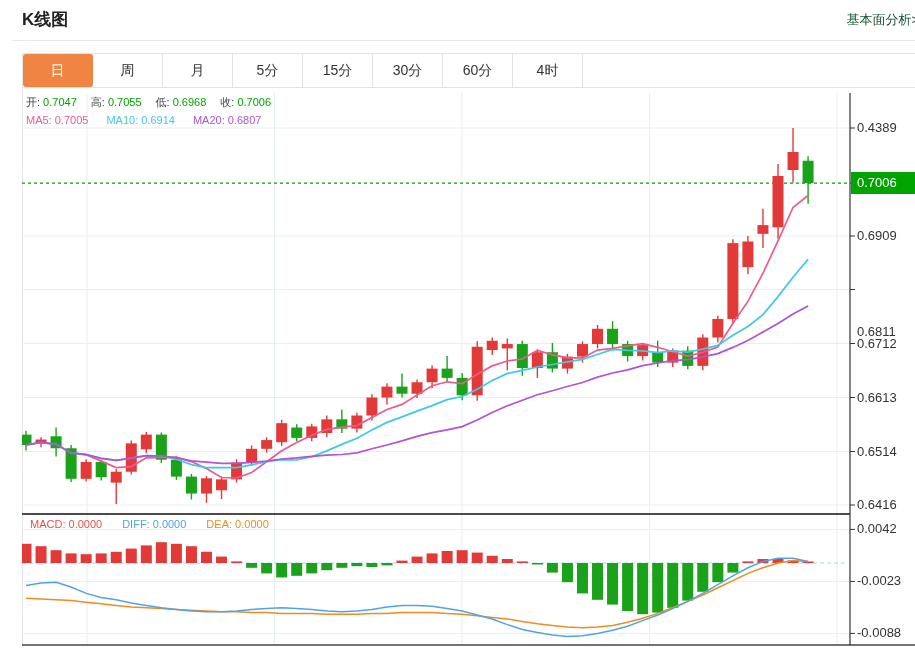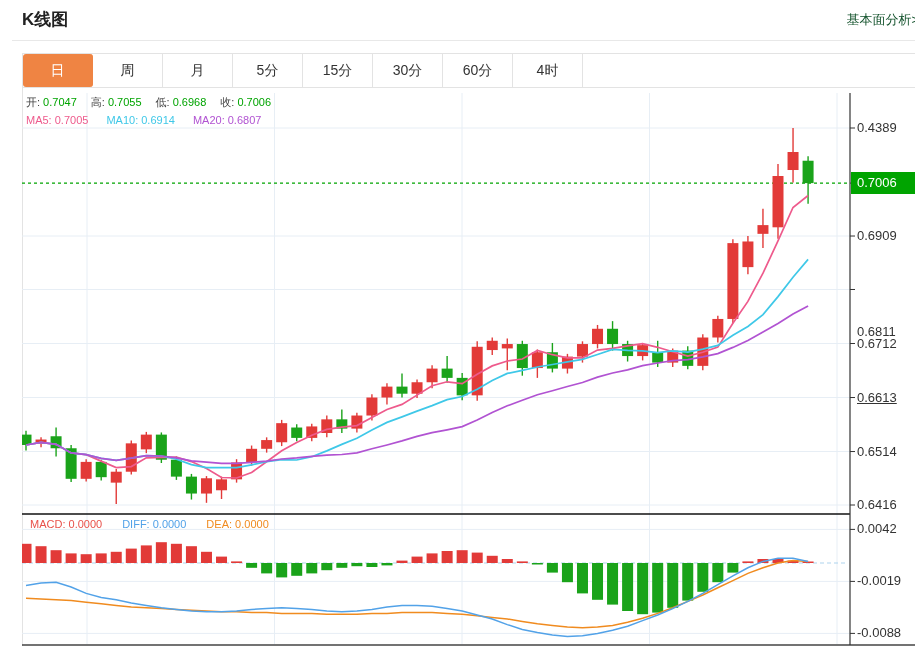--- a/index.html
+++ b/index.html
@@ -253,20 +253,20 @@
   <div class="overlay readout-row" id="ohlc-row" style="left:14px; top:95px;"><span class="item" style="margin-right: 14px;"><span style="color: rgb(68, 68, 68);">开:</span><span style="color: rgb(0, 164, 0);"> 0.7047</span></span><span class="item" style="margin-right: 14px;"><span style="color: rgb(68, 68, 68);">高:</span><span style="color: rgb(0, 164, 0);"> 0.7055</span></span><span class="item" style="margin-right: 14px;"><span style="color: rgb(68, 68, 68);">低:</span><span style="color: rgb(0, 164, 0);"> 0.6968</span></span><span class="item" style="margin-right: 14px;"><span style="color: rgb(68, 68, 68);">收:</span><span style="color: rgb(0, 164, 0);"> 0.7006</span></span></div>
   <div class="overlay readout-row" id="ma-row" style="left:14px; top:114px;"><span class="item" style="margin-right: 18px;"><span style="color: rgb(238, 90, 140);">MA5:</span><span style="color: rgb(238, 90, 140);"> 0.7005</span></span><span class="item" style="margin-right: 18px;"><span style="color: rgb(63, 200, 232);">MA10:</span><span style="color: rgb(63, 200, 232);"> 0.6914</span></span><span class="item" style="margin-right: 18px;"><span style="color: rgb(177, 83, 210);">MA20:</span><span style="color: rgb(177, 83, 210);"> 0.6807</span></span></div>
   <div class="overlay readout-row" id="macd-row" style="left:18px; top:518px;"><span class="item" style="margin-right: 20px;"><span style="color: rgb(232, 80, 74);">MACD:</span><span style="color: rgb(232, 80, 74);"> 0.0000</span></span><span class="item" style="margin-right: 20px;"><span style="color: rgb(82, 162, 232);">DIFF:</span><span style="color: rgb(82, 162, 232);"> 0.0000</span></span><span class="item" style="margin-right: 20px;"><span style="color: rgb(240, 139, 31);">DEA:</span><span style="color: rgb(240, 139, 31);"> 0.0000</span></span></div>
 
   <div id="axis-labels">
       <div class="axis-label" style="top: 120px;">0.4389</div>
       <div class="current-price-label" style="top: 172.104px;">0.7006</div>
       <div class="axis-label" style="top: 228.026px;">0.6909</div>
       <div class="axis-label" style="top: 281.493px; margin-top: 43px;">0.6811</div>
       <div class="axis-label" style="top: 335.507px;">0.6712</div>
-      <div class="axis-label" style="top: 389.52px; text-decoration: underline;">0.6613</div>
+      <div class="axis-label" style="top: 389.52px;">0.6613</div>
       <div class="axis-label" style="top: 443.533px;">0.6514</div>
       <div class="axis-label" style="top: 497px;">0.6416</div>
       <div class="axis-label macd" style="top: 521.4px;">0.0042</div>
-      <div class="axis-label macd" style="top: 573.4px;">-0.0019</div>
+      <div class="axis-label macd" style="top: 573.4px;">-0.0023</div>
       <div class="axis-label macd" style="top: 625.4px;">-0.0088</div>
     </div>
 </div>
 
 </body></html>

